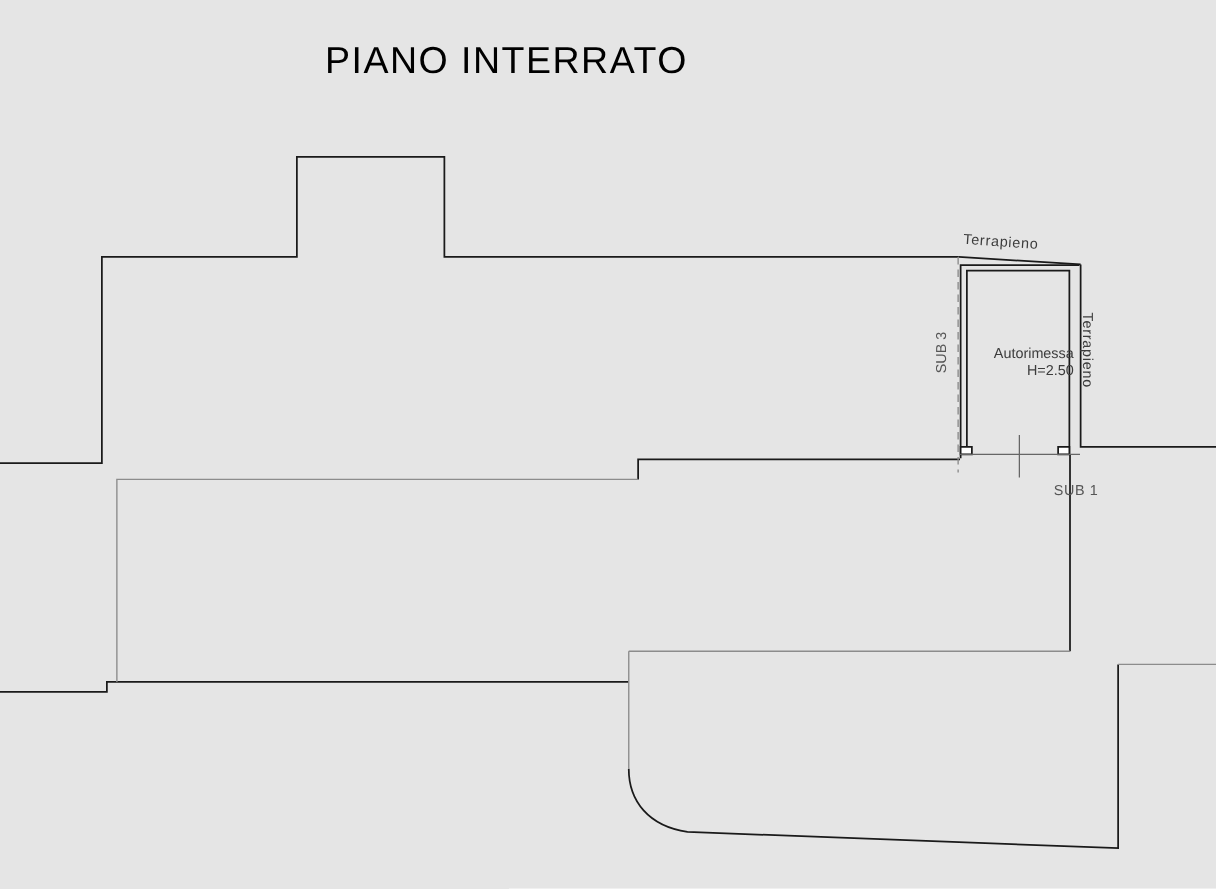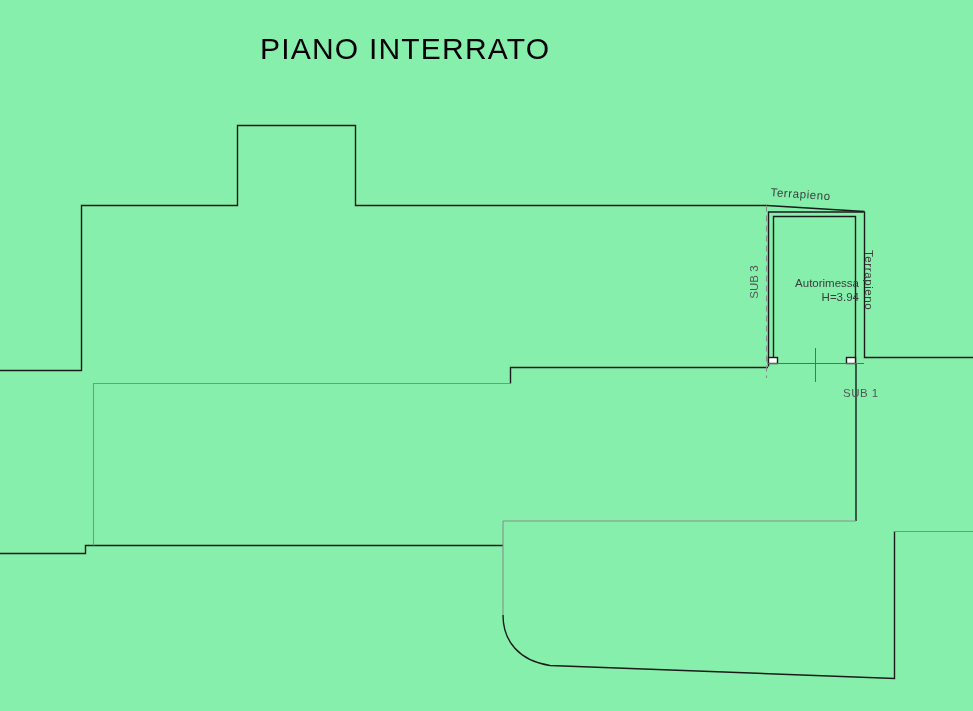--- a/index.html
+++ b/index.html
@@ -1,20 +1,20 @@
 <!DOCTYPE html>
 <html><head>
 <meta charset="utf-8">
 <style>
   html, body { margin: 0; padding: 0; background: #ffffff; }
   #canvas {
     position: relative;
     width: 973px;
     height: 711px;
-    background: #86efac;
+    background: #e5e5e5;
     overflow: hidden;
     font-family: "Liberation Sans", sans-serif;
   }
   #plan-svg { position: absolute; left: 0; top: 0; }
   .lbl { position: absolute; color: #3c3c3c; white-space: nowrap; }
   #page-title {
     position: absolute;
     left: 260px; top: 32px;
     font-size: 30px;
     letter-spacing: 1.2px;
@@ -102,18 +102,18 @@
   <div id="page-title">PIANO INTERRATO</div>
 
   <div id="terrapieno-top" class="lbl">Terrapieno</div>
 
   <div id="terrapieno-right" class="lbl">Terrapieno</div>
 
   <div id="sub3-label" class="lbl">SUB 3</div>
 
   <div id="room-label" class="lbl">
     <div>Autorimessa</div>
-    <div>H=3.94</div>
+    <div>H=2.50</div>
   </div>
 
   <div id="sub1-label" class="lbl">SUB 1</div>
 
 </div>
 
 </body></html>

